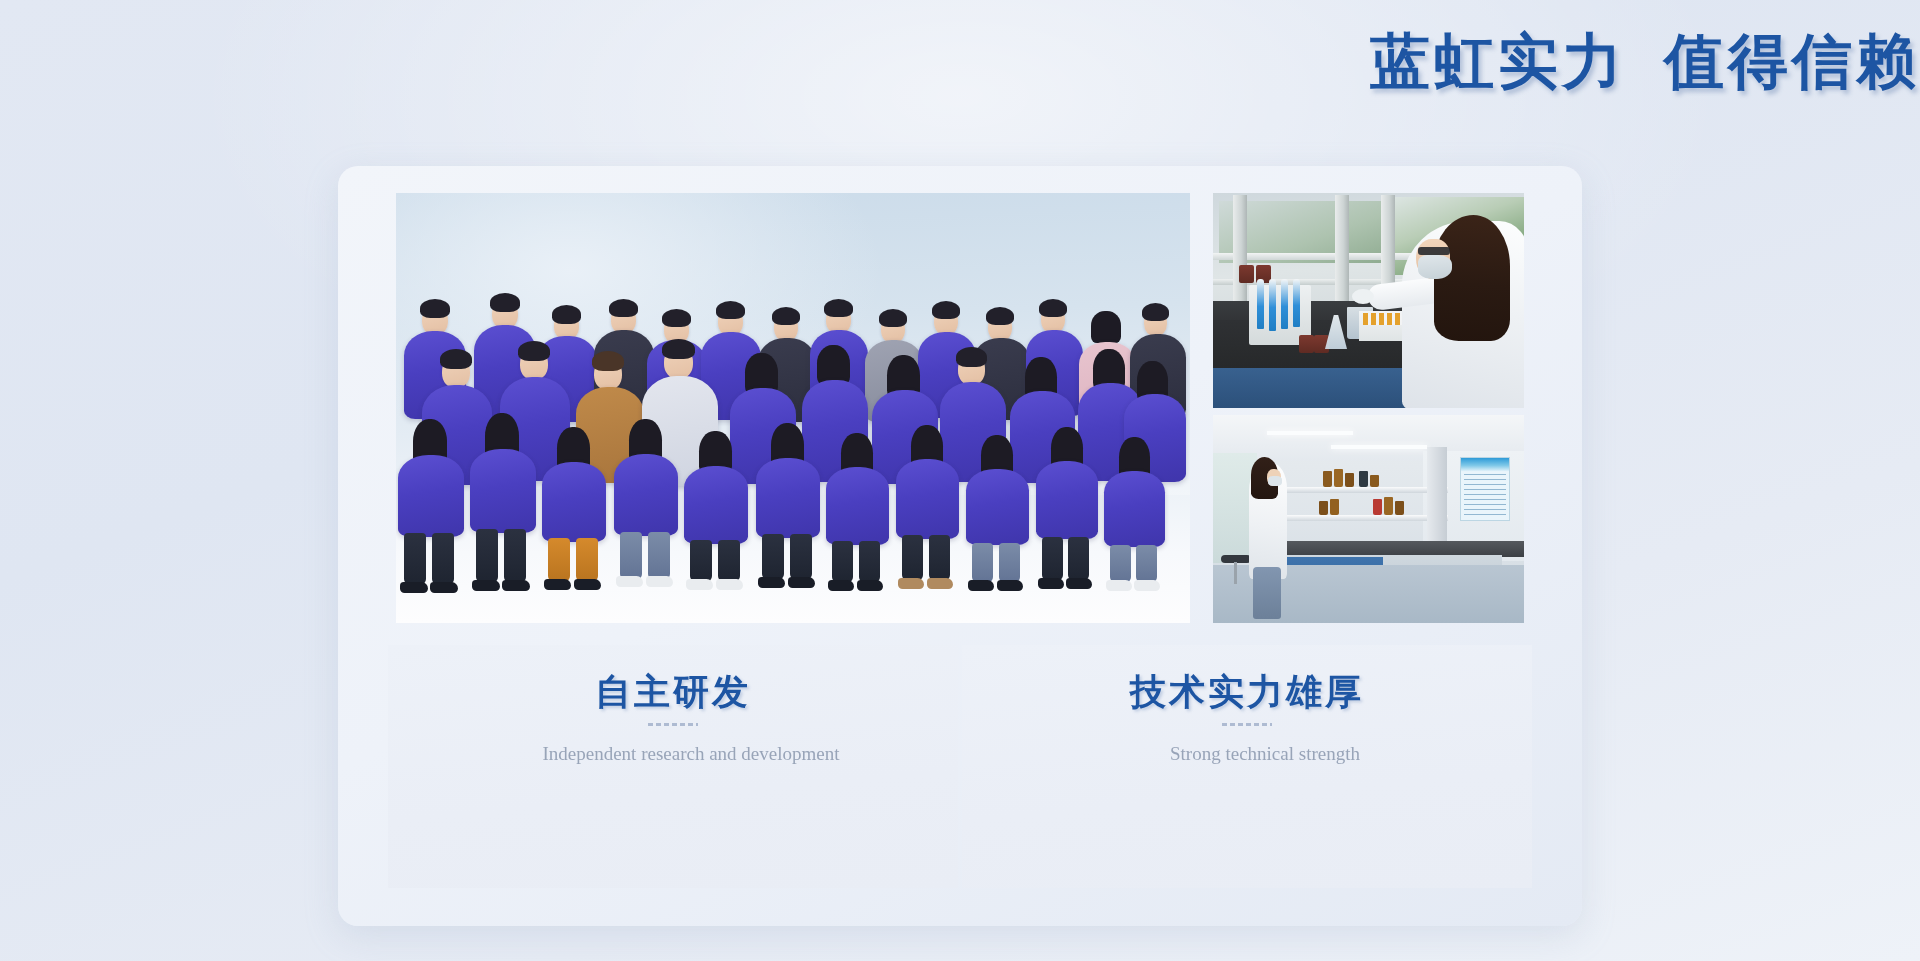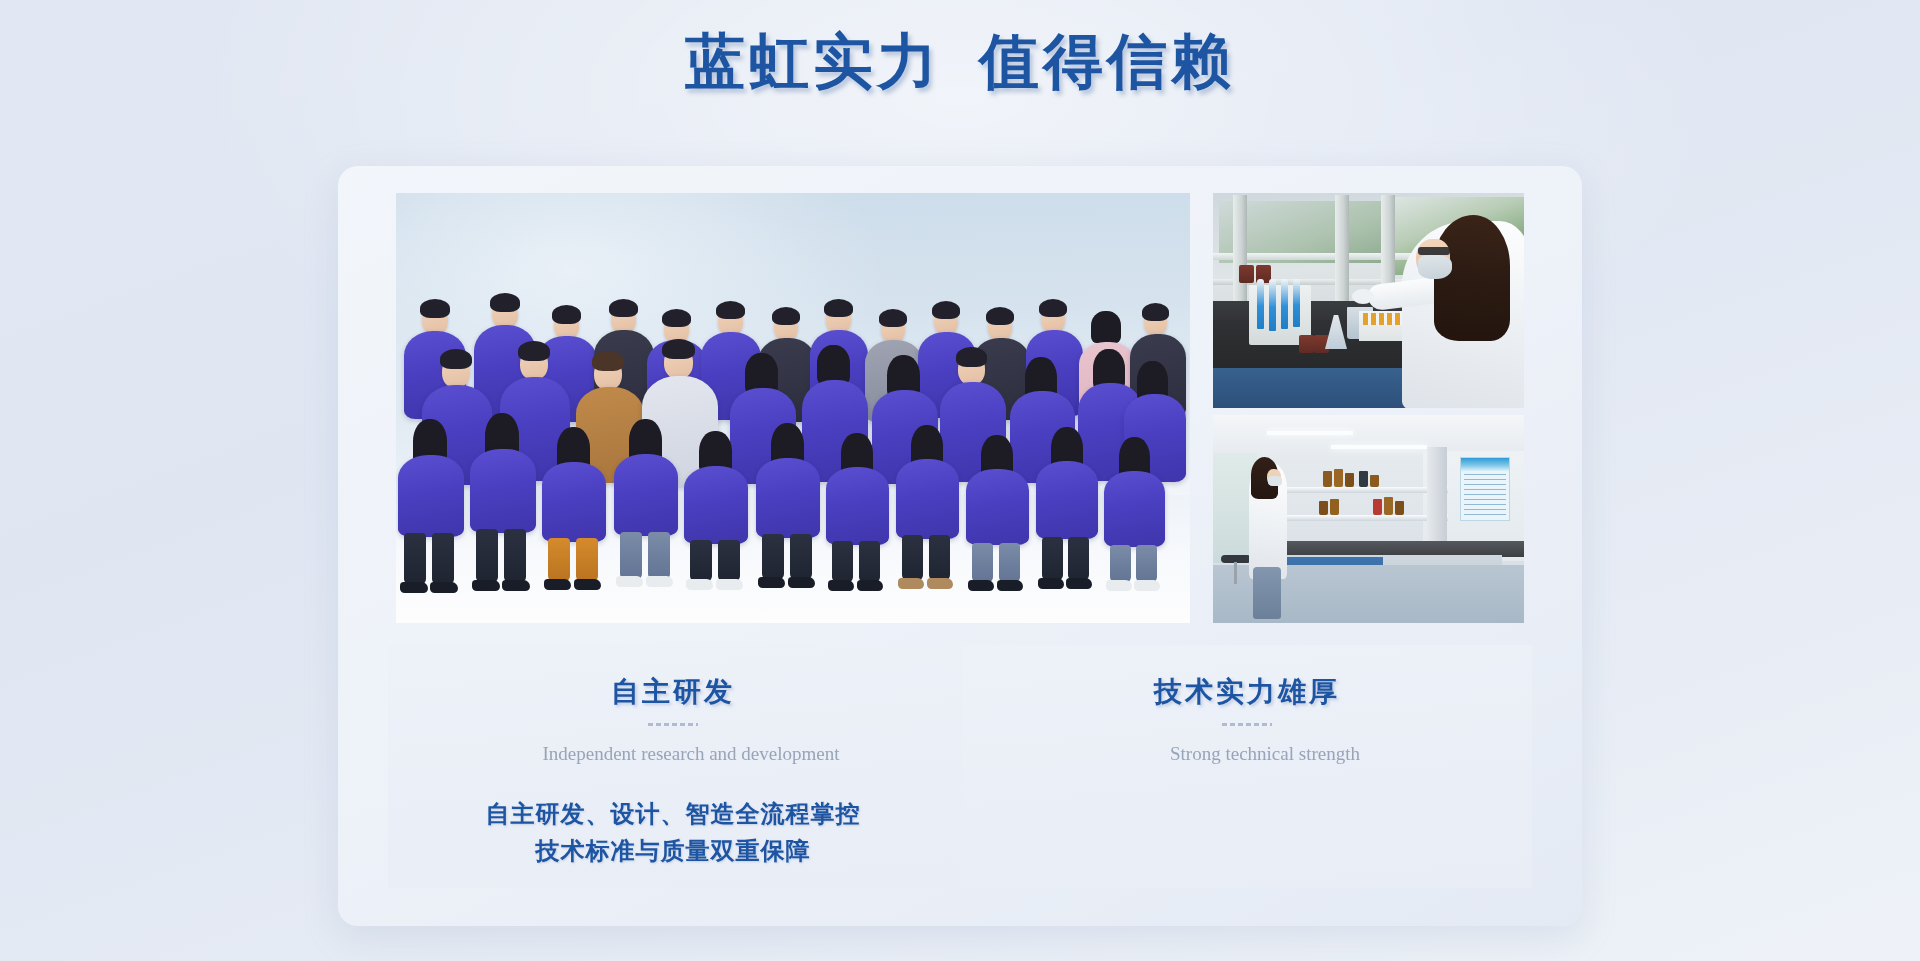--- a/index.html
+++ b/index.html
@@ -32,20 +32,21 @@
   }
   .header-title {
     font-family: "Liberation Serif", serif;
     font-weight: bold;
     font-size: 60px;
     line-height: 72px;
     letter-spacing: 4px;
     color: #1d55a3;
     text-shadow: 3px 4px 4px rgba(120,145,185,0.45);
     white-space: pre;
+    text-align: right;
   }
   .header-subtitle {
     margin-top: 8px;
     font-family: "Liberation Sans", sans-serif;
     font-size: 16px;
     line-height: 20px;
     letter-spacing: 2.6px;
     color: #a9afba;
     font-weight: 400;
   }
@@ -338,21 +339,21 @@
     position: relative;
     display: flex;
     flex-direction: column;
     align-items: center;
     padding-top: 25px;
     box-sizing: border-box;
   }
   .card-title {
     font-family: "Liberation Serif", serif;
     font-weight: bold;
-    font-size: 28px;
+    font-size: 36px;
     line-height: 44px;
     letter-spacing: 3px;
     color: #1d55a3;
     text-shadow: 2px 2px 3px rgba(130,155,195,0.4);
   }
   .card-dash {
     margin-top: 9px;
     width: 50px;
     height: 3px;
     background: repeating-linear-gradient(90deg, #aebbd2 0 5px, rgba(0,0,0,0) 5px 8px);
@@ -657,22 +658,20 @@
       <div class="lr-pmask"></div>
     </div>
   </div>
 
   <div class="cards">
 
     <div class="card">
       <div class="card-title">自主研发</div>
       <div class="card-dash"></div>
       <div class="card-en">Independent research and development</div>
-      <div class="card-desc">自主研发、设计、智造全流程掌控
-技术标准与质量双重保障</div>
     </div>
 
     <div class="card">
       <div class="card-title">技术实力雄厚</div>
       <div class="card-dash"></div>
       <div class="card-en">Strong technical strength</div>
     </div>
   </div>
 </div>
 

